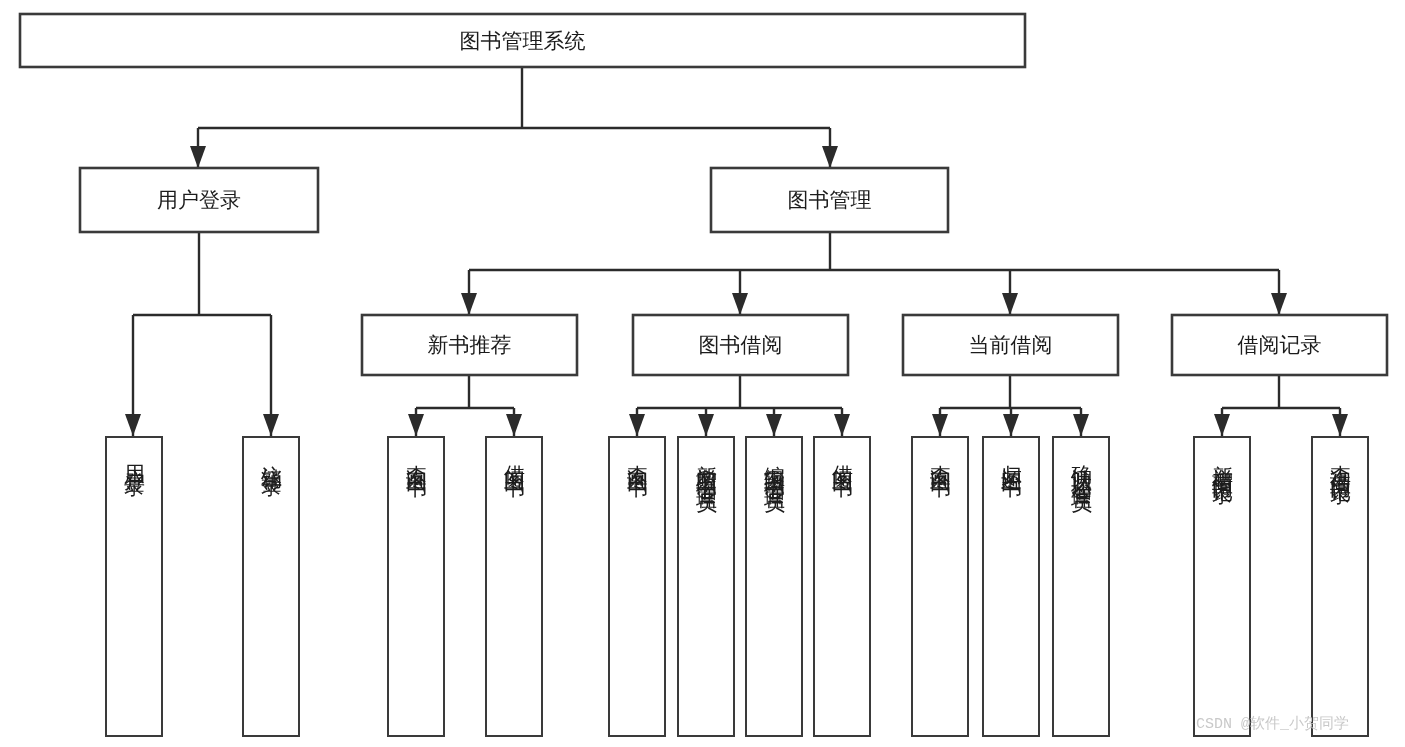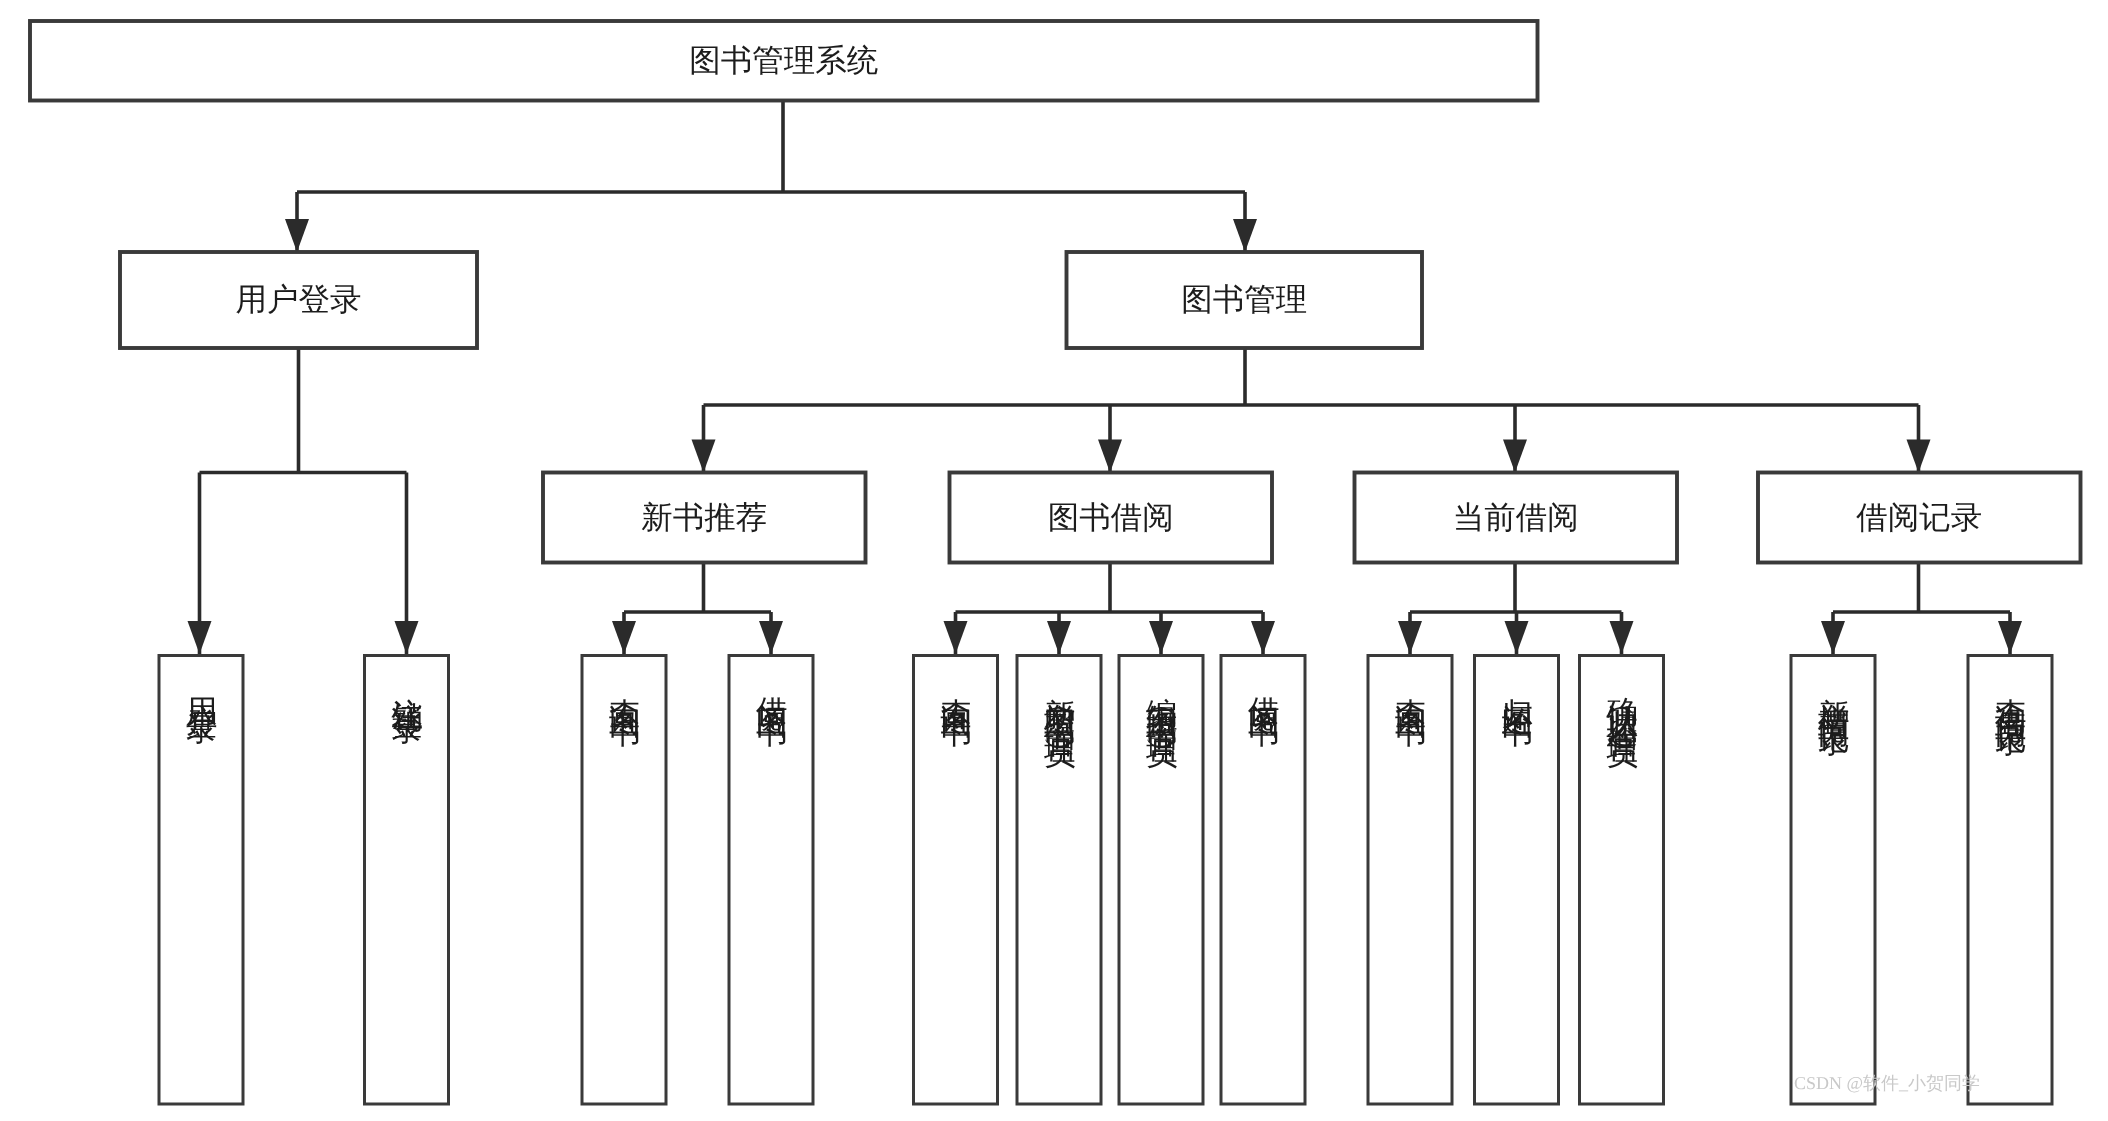--- a/index.html
+++ b/index.html
@@ -64,22 +64,22 @@
     text-orientation: upright;
     font-family: "DejaVu Sans", "Liberation Sans", sans-serif;
     font-size: 21px;
     line-height: 1;
     letter-spacing: 4px;
     color: #1c1c1c;
     white-space: nowrap;
   }
   .watermark {
     position: absolute;
-    font-family: Liberation Serif, serif;
-    font-size: 12px;
+    font-family: Liberation Mono, monospace;
+    font-size: 15px;
     color: #c9c9c9;
     white-space: nowrap;
     user-select: none;
   }
 </style>
 </head>
 <body>
 
 <div id="diagram-root">
 

